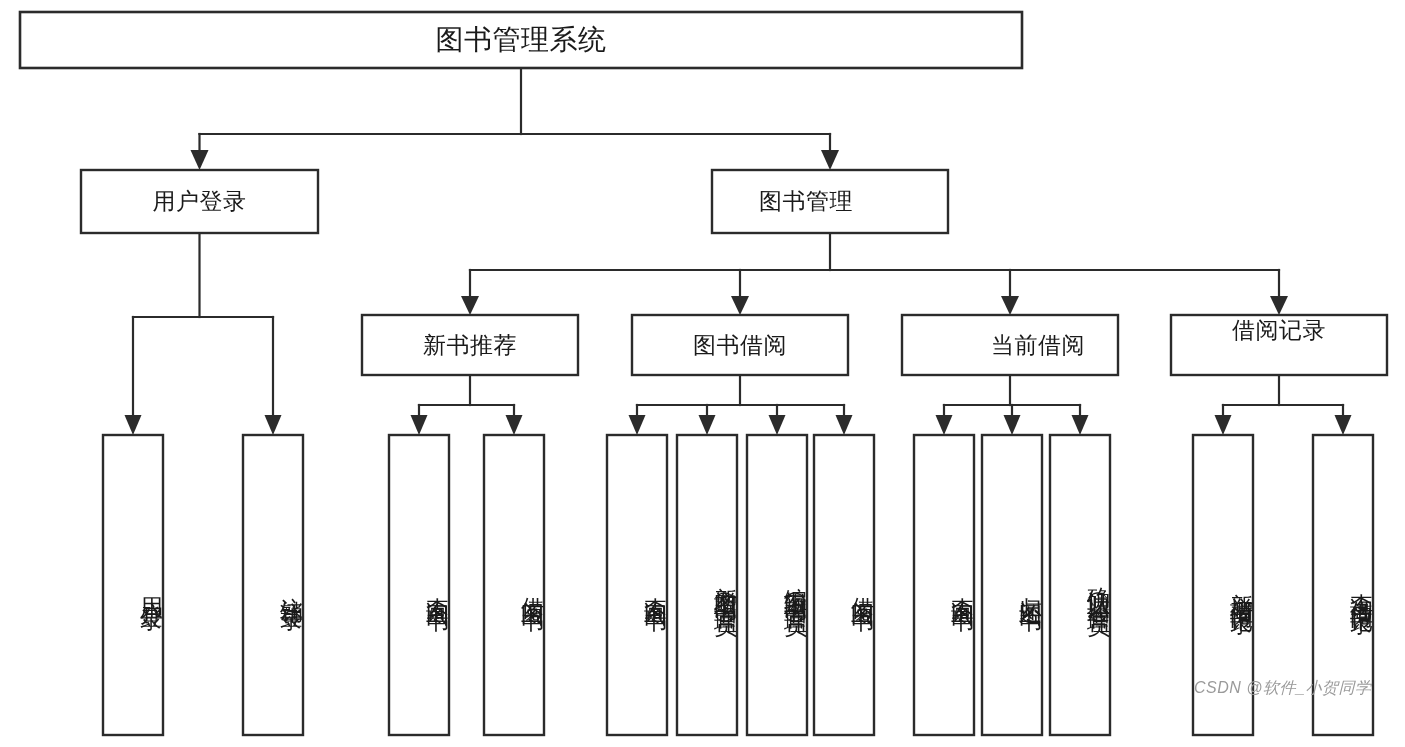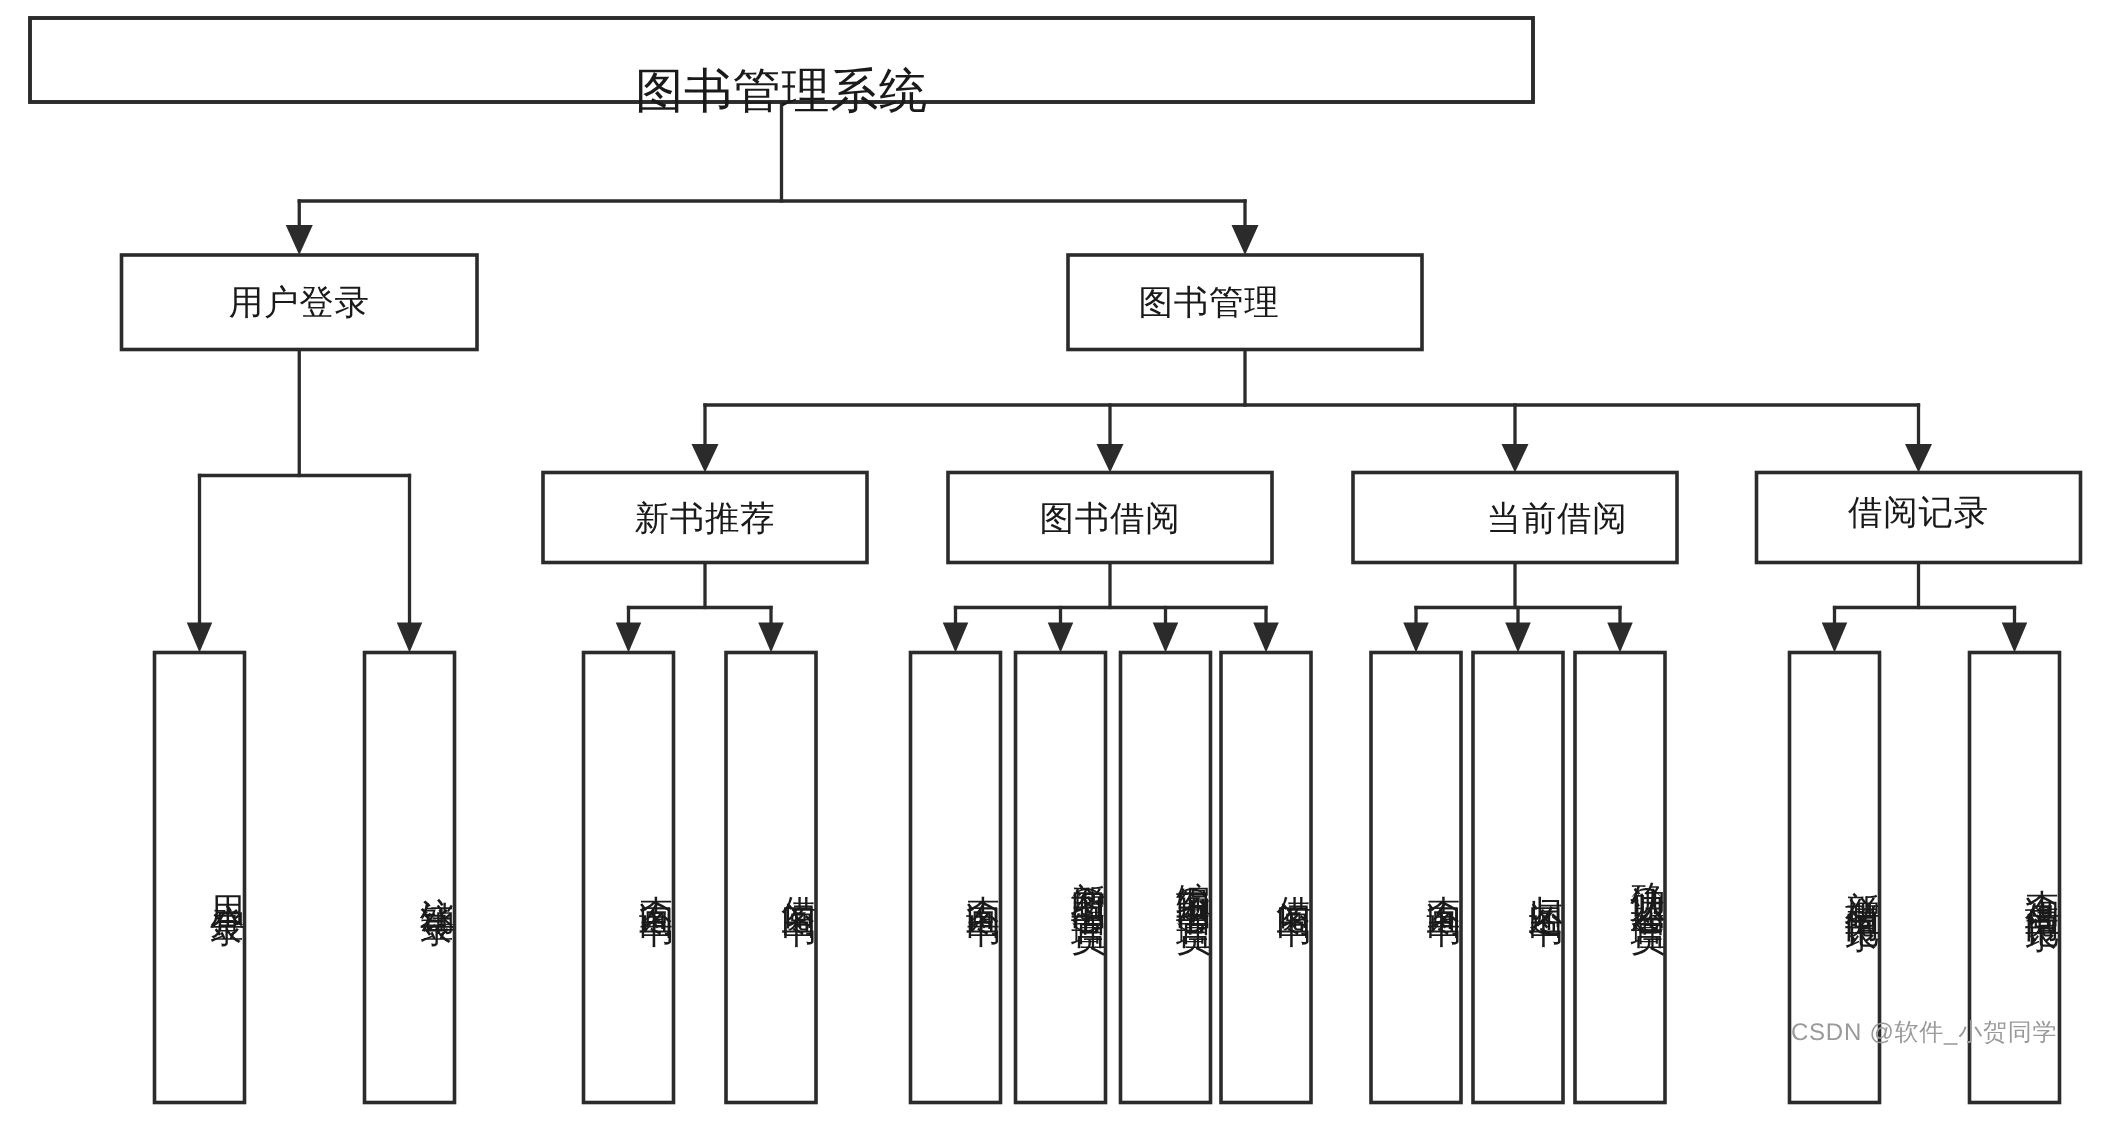--- a/index.html
+++ b/index.html
@@ -56,22 +56,21 @@
     font-family: "Liberation Sans", "DejaVu Sans", sans-serif;
     letter-spacing: 0.5px;
     white-space: nowrap;
     pointer-events: none;
   }
   .label-h {
     font-size: 23px;
     line-height: 1;
   }
   .label-top {
-    font-size: 32px;
-    margin-top: 20px;
+    font-size: 28px;
   }
   .label-v {
     writing-mode: vertical-rl;
     text-orientation: upright;
     font-size: 23px;
     letter-spacing: 4px;
     line-height: 1;
     align-items: flex-start;
     justify-content: center;
     padding-top: 4px;
@@ -192,31 +191,31 @@
   </svg>
 
   <div class="node-label label-h label-top" style="left:20px; top:12px; width:1002px; height:56px;">图书管理系统</div>
 
   <div class="node-label label-h" style="left:81px; top:170px; width:237px; height:63px;">用户登录</div>
   <div class="node-label label-h" style="left:712px; top:170px; width:188px; height:63px;">图书管理</div>
 
   <div class="node-label label-h" style="left:362px; top:315px; width:216px; height:60px;">新书推荐</div>
   <div class="node-label label-h" style="left:632px; top:315px; width:216px; height:60px;">图书借阅</div>
   <div class="node-label label-h" style="left:902px; top:315px; width:216px; height:60px;padding-left:28px;">当前借阅</div>
-  <div class="node-label label-h" style="left:1171px; top:311px; width:216px; height:60px;">借阅记录</div>
+  <div class="node-label label-h" style="left:1171px; top:300px; width:216px; height:60px;">借阅记录</div>
 
   <div class="node-label label-v" style="left:103px; top:435px; width:60px; height:300px;">用户登录</div>
   <div class="node-label label-v" style="left:243px; top:435px; width:60px; height:300px;">注销登录</div>
   <div class="node-label label-v" style="left:389px; top:435px; width:60px; height:300px;">查询图书</div>
   <div class="node-label label-v" style="left:484px; top:435px; width:60px; height:300px;">借阅图书</div>
   <div class="node-label label-v" style="left:607px; top:435px; width:60px; height:300px;">查询图书</div>
   <div class="node-label label-v" style="left:677px; top:435px; width:60px; height:300px;">新增图书（管理员）</div>
   <div class="node-label label-v" style="left:747px; top:435px; width:60px; height:300px;">编辑图书（管理员）</div>
   <div class="node-label label-v" style="left:814px; top:435px; width:60px; height:300px;">借阅图书</div>
   <div class="node-label label-v" style="left:914px; top:435px; width:60px; height:300px;">查询图书</div>
   <div class="node-label label-v" style="left:982px; top:435px; width:60px; height:300px;">归还图书</div>
   <div class="node-label label-v" style="left:1050px; top:435px; width:60px; height:300px;">确认归还（管理员）</div>
   <div class="node-label label-v" style="left:1193px; top:435px; width:60px; height:300px;">新增借阅记录</div>
   <div class="node-label label-v" style="left:1313px; top:435px; width:60px; height:300px;">查询借阅记录</div>
 
-  <div class="watermark" style="left:1194px; top:678px;">CSDN @软件_小贺同学</div>
+  <div class="watermark" style="left:1194px; top:678px;font-style:italic;">CSDN @软件_小贺同学</div>
 
 </div>
 
 </body></html>

